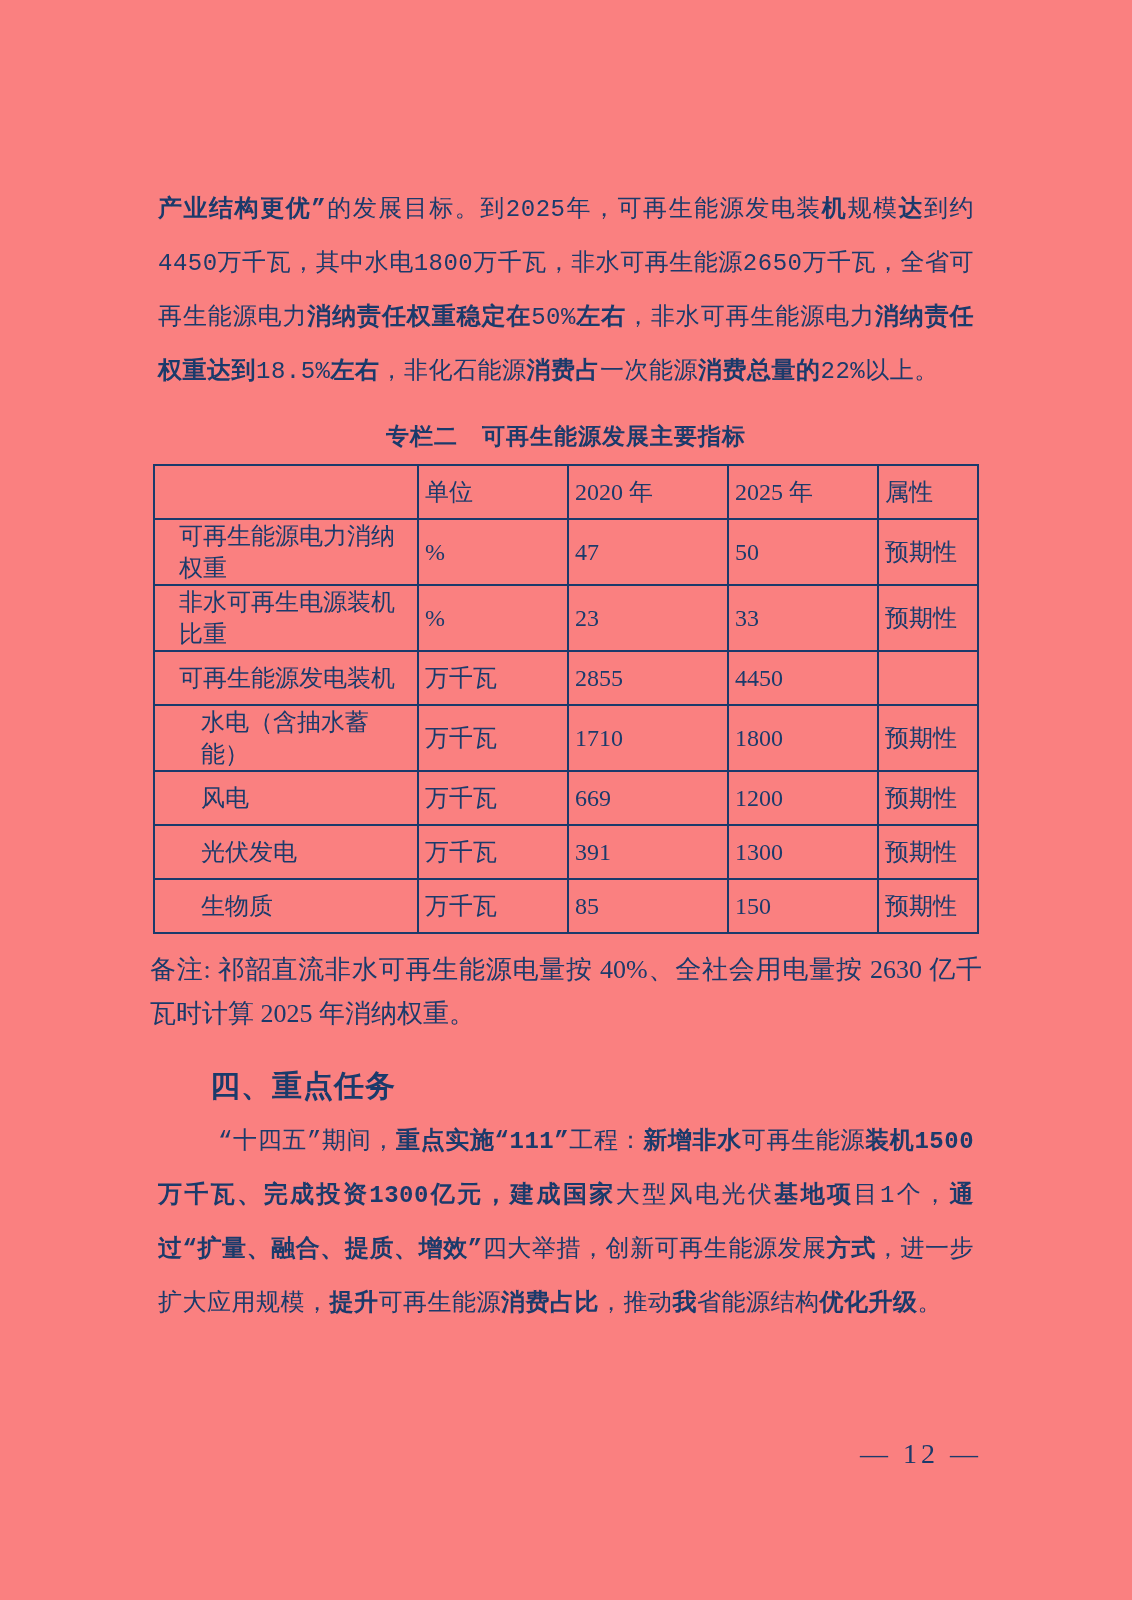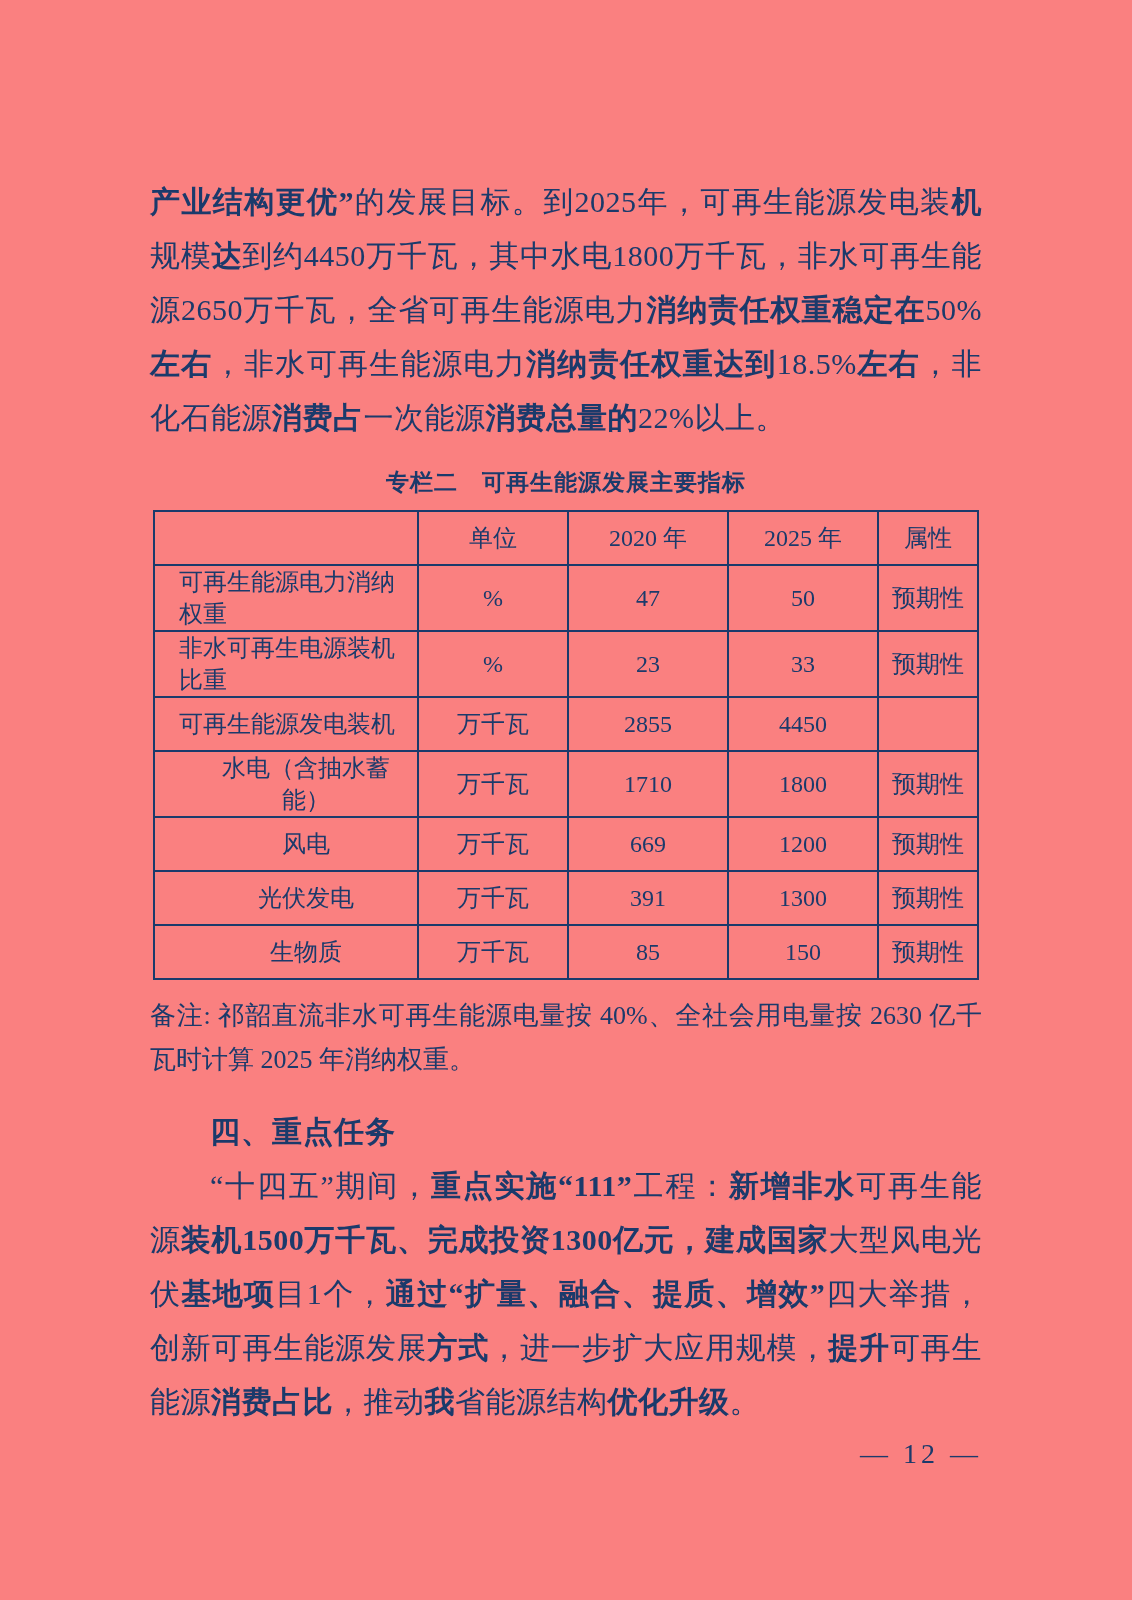--- a/index.html
+++ b/index.html
@@ -15,26 +15,27 @@
     overflow: hidden;
   }
   .page {
     position: relative;
     width: 1132px;
     height: 1600px;
     box-sizing: border-box;
     padding: 175px 150px 0 150px;
   }
   p.body-text {
-    margin: 0;
-    font-size: 30px;
+    margin: 8px;
+    font-size: 24px;
     line-height: 54px;
     text-align: justify;
     text-justify: inter-ideograph;
     letter-spacing: 0.5px;
+    font-family: Liberation Mono, monospace;
   }
   .indent {
     text-indent: 60px;
   }
   .b {
     font-weight: bold;
   }
   .tbl-title {
     text-align: center;
     font-size: 23px;
@@ -47,29 +48,29 @@
     width: 824px;
     margin: 0 auto;
     table-layout: fixed;
   }
   table.data td, table.data th {
     border: 2px solid #1b3a6b;
     font-size: 24px;
     font-weight: normal;
     height: 52px;
     padding: 0 6px;
-    text-align: center;
+    text-align: left;
     color: #1b3a6b;
   }
   table.data td.lbl {
     text-align: left;
     padding-left: 24px;
   }
   table.data td.lbl-indent {
-    text-align: center;
+    text-align: left;
     padding-left: 46px;
   }
   col.c1 { width: 264px; }
   col.c2 { width: 150px; }
   col.c3 { width: 160px; }
   col.c4 { width: 150px; }
   col.c5 { width: 100px; }
   .note {
     font-size: 26px;
     line-height: 44px;

